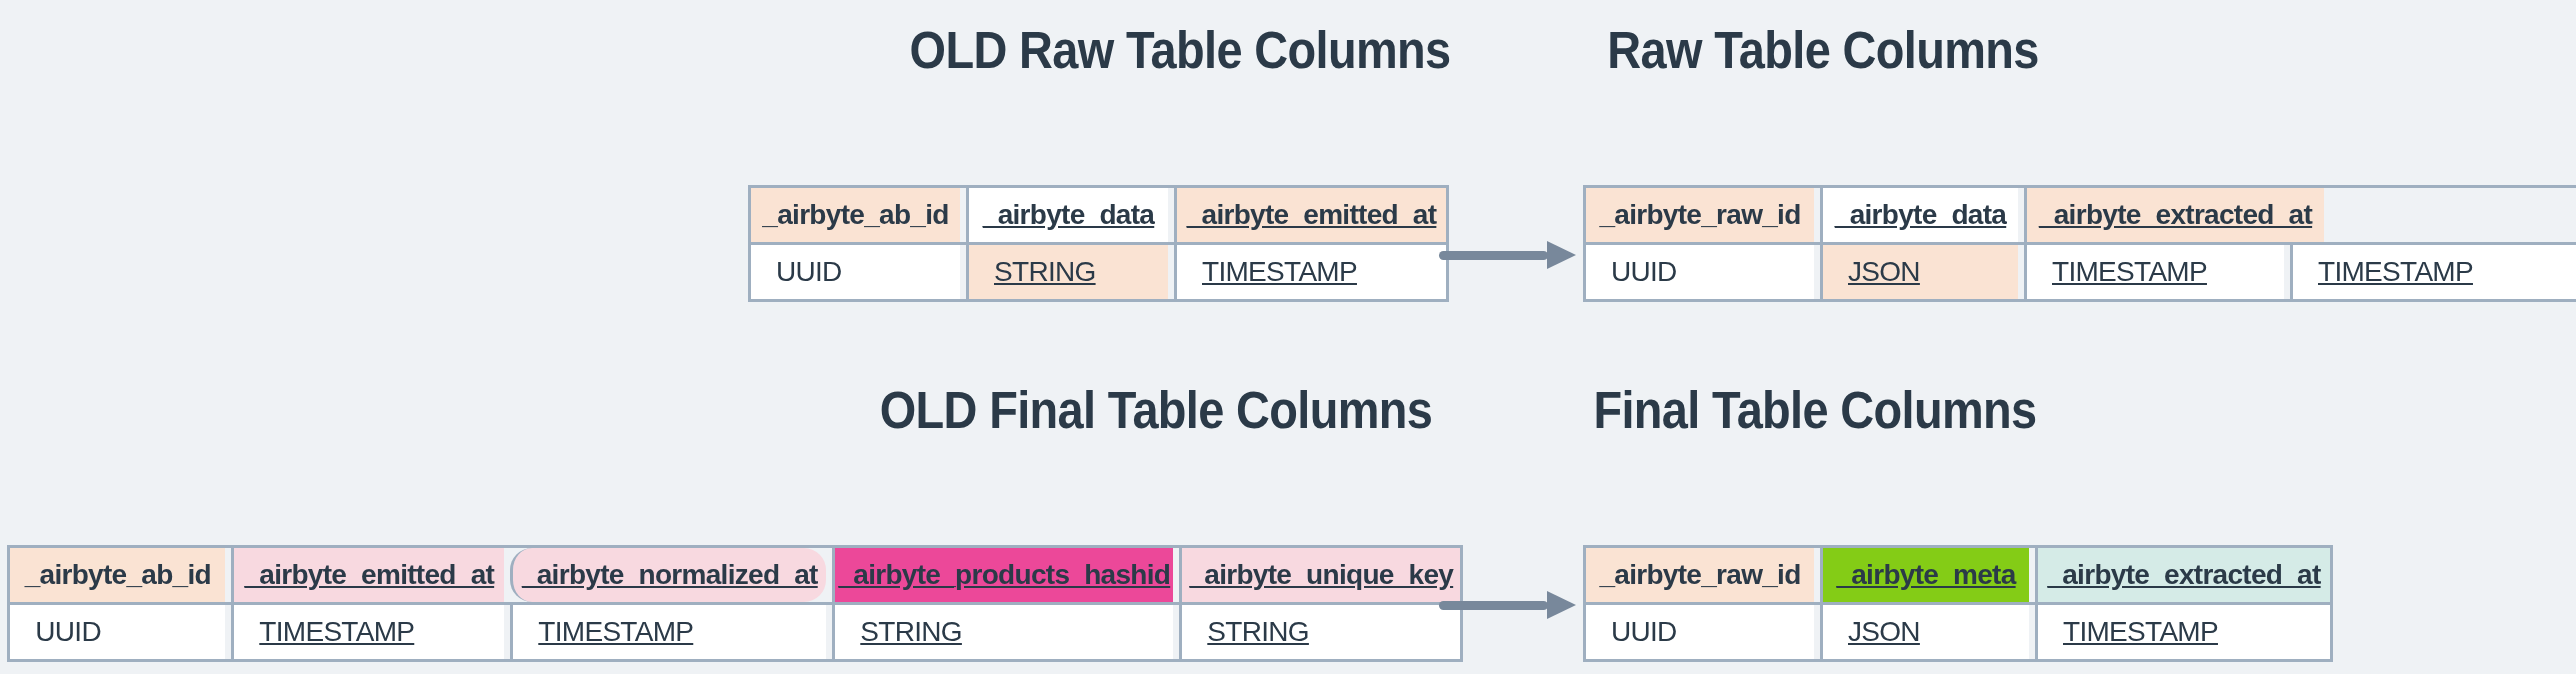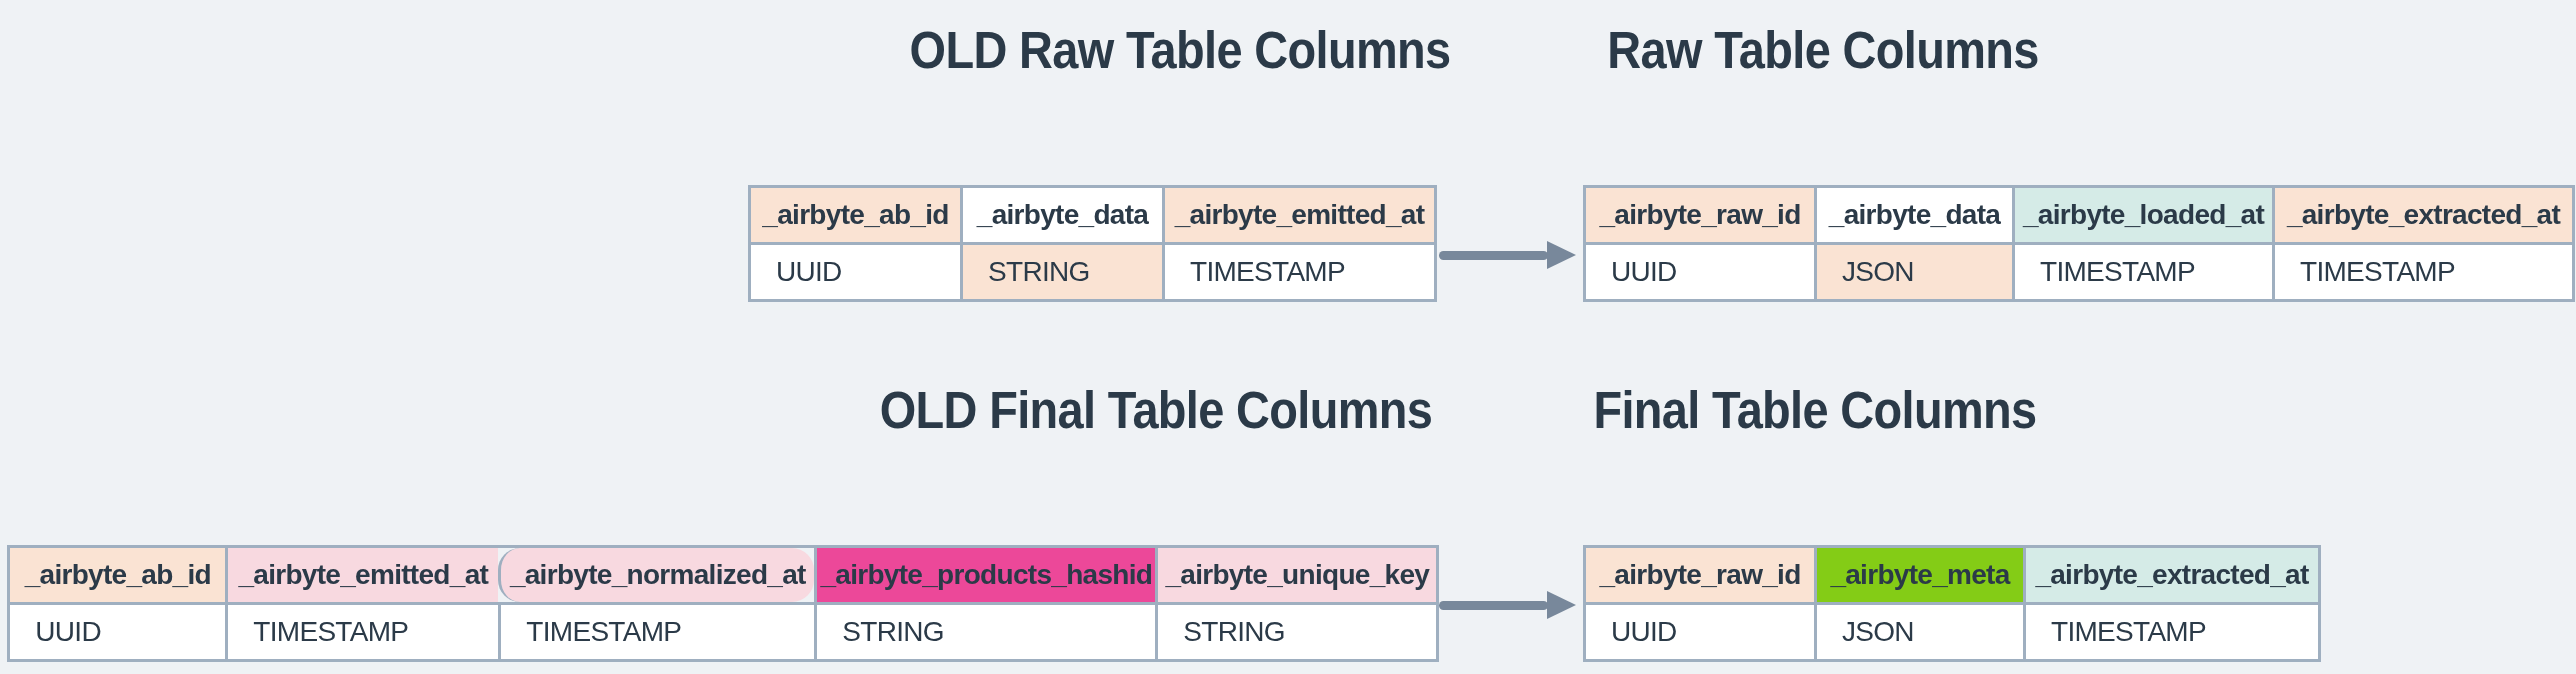--- a/index.html
+++ b/index.html
@@ -22,33 +22,33 @@
   .t1{left:1180px;top:25px;}
   .t2{left:1823px;top:25px;}
   .t3{left:1156px;top:385px;}
   .t4{left:1815px;top:385px;}
   .table{
     position:absolute;
     display:flex;flex-direction:column;
     border:3.6px solid var(--border,#9fafc0);
     box-sizing:content-box;
   }
-  .row{display:flex;}
+  .row{display:flex;gap:6px;}
   .header-row{border-bottom:3.6px solid var(--border,#9fafc0);}
   .cell{
     box-sizing:border-box;
     height:54px;
     display:flex;align-items:center;
     font-size:28px;
     color:var(--text,#2b3a48);
     letter-spacing:-0.7px;
     white-space:nowrap;
     overflow:hidden;
   }
-  .cell + .cell{border-left:3.6px solid var(--border,#9fafc0);}
+  .cell + .cell{border-left:3.6px solid var(--border,#9fafc0);text-decoration:underline;}
   .header-cell{justify-content:center;font-weight:700;padding:0 7.3px;}
   .value-cell{justify-content:flex-start;padding-left:25px;}
   .tbl-1{left:748px;top:185px;}
   .tbl-2{left:1583px;top:185px;}
   .tbl-3{left:7.3px;top:545px;}
   .tbl-4{left:1583px;top:545px;}
   .arrow{position:absolute;width:137px;height:29px;}
   .a1{left:1439px;top:241px;}
   .a2{left:1439px;top:591px;}
   .arrow .shaft{
@@ -84,21 +84,20 @@
         <div class="cell value-cell" style="width: 209px; background: rgb(255, 255, 255);">UUID</div>
         <div class="cell value-cell" style="width: 202px; background: rgb(250, 227, 211);">STRING</div>
         <div class="cell value-cell" style="width: 272px; background: rgb(255, 255, 255);">TIMESTAMP</div>
       </div>
     </div>
 
   <div class="table tbl-2">
       <div class="row header-row">
         <div class="cell header-cell" style="width: 228px; background: rgb(250, 227, 211);">_airbyte_raw_id</div>
         <div class="cell header-cell" style="width: 198px; background: rgb(255, 255, 255);">_airbyte_data</div>
-        <div class="cell header-cell" style="width: 260px; background: rgb(213, 235, 231);">_airbyte_loaded_at</div>
         <div class="cell header-cell" style="width: 300px; background: rgb(250, 227, 211);">_airbyte_extracted_at</div>
       </div>
       <div class="row value-row">
         <div class="cell value-cell" style="width: 228px; background: rgb(255, 255, 255);">UUID</div>
         <div class="cell value-cell" style="width: 198px; background: rgb(250, 227, 211);">JSON</div>
         <div class="cell value-cell" style="width: 260px; background: rgb(255, 255, 255);">TIMESTAMP</div>
         <div class="cell value-cell" style="width: 300px; background: rgb(255, 255, 255);">TIMESTAMP</div>
       </div>
     </div>
 

